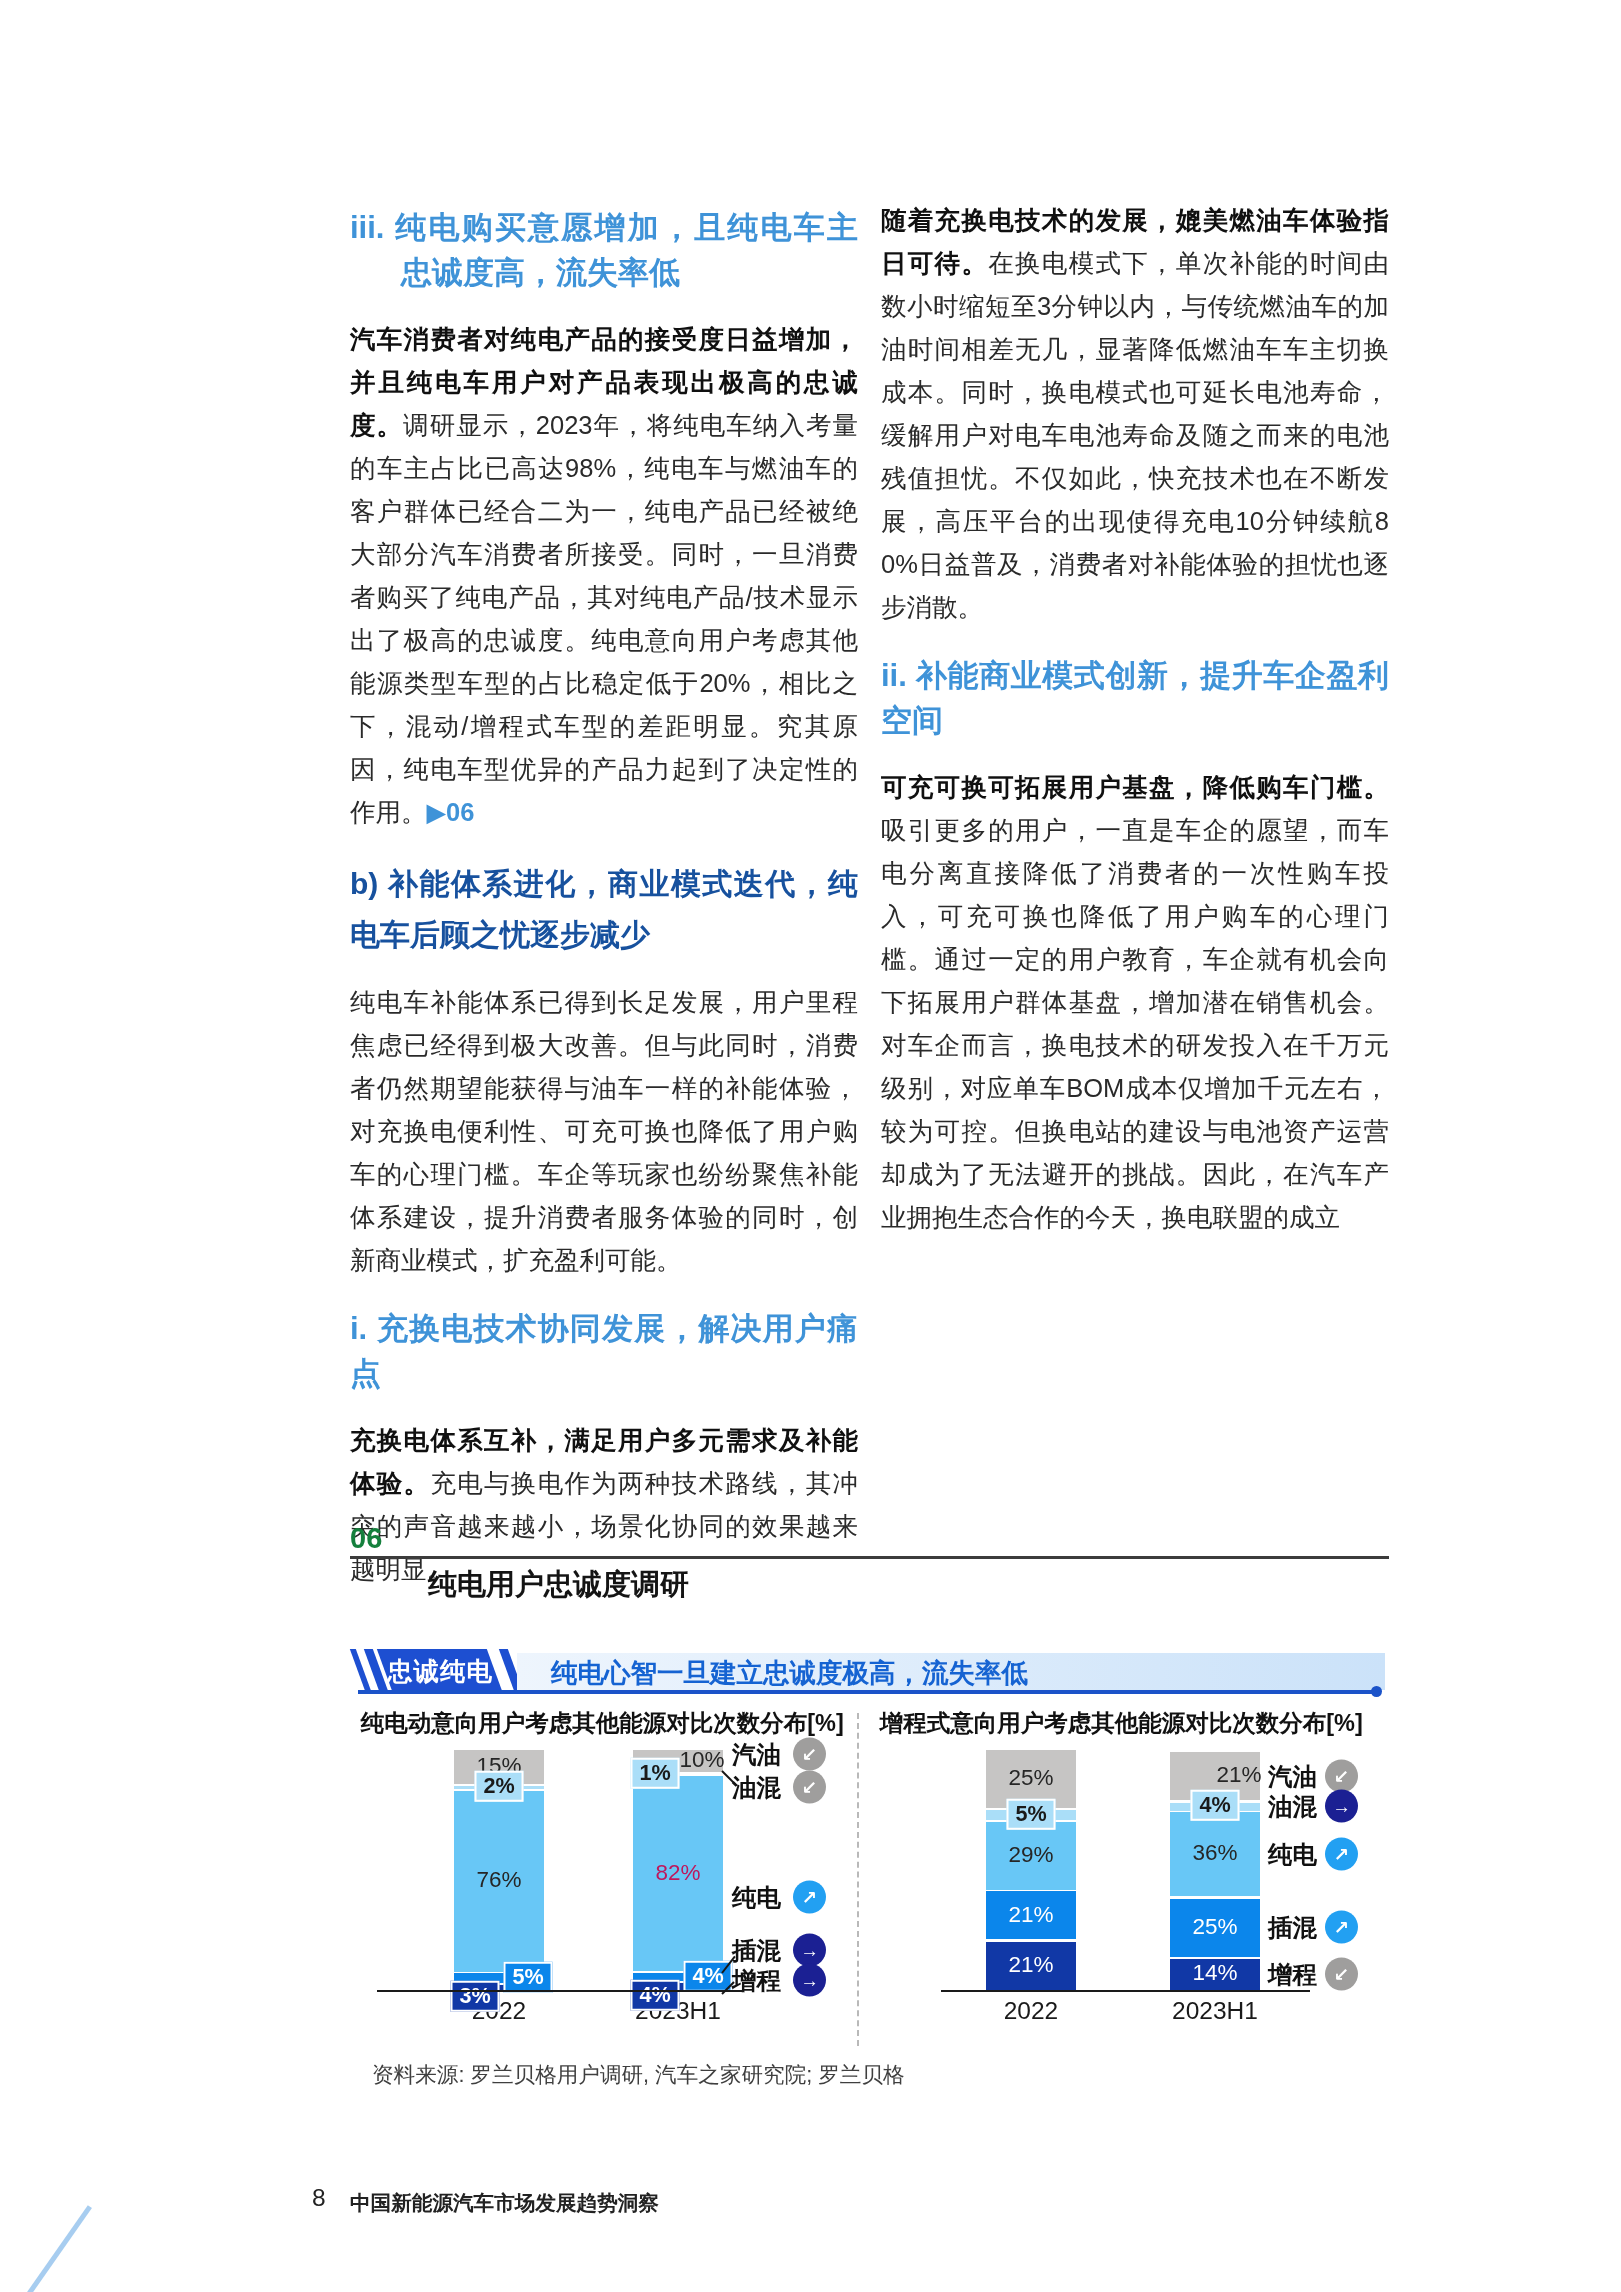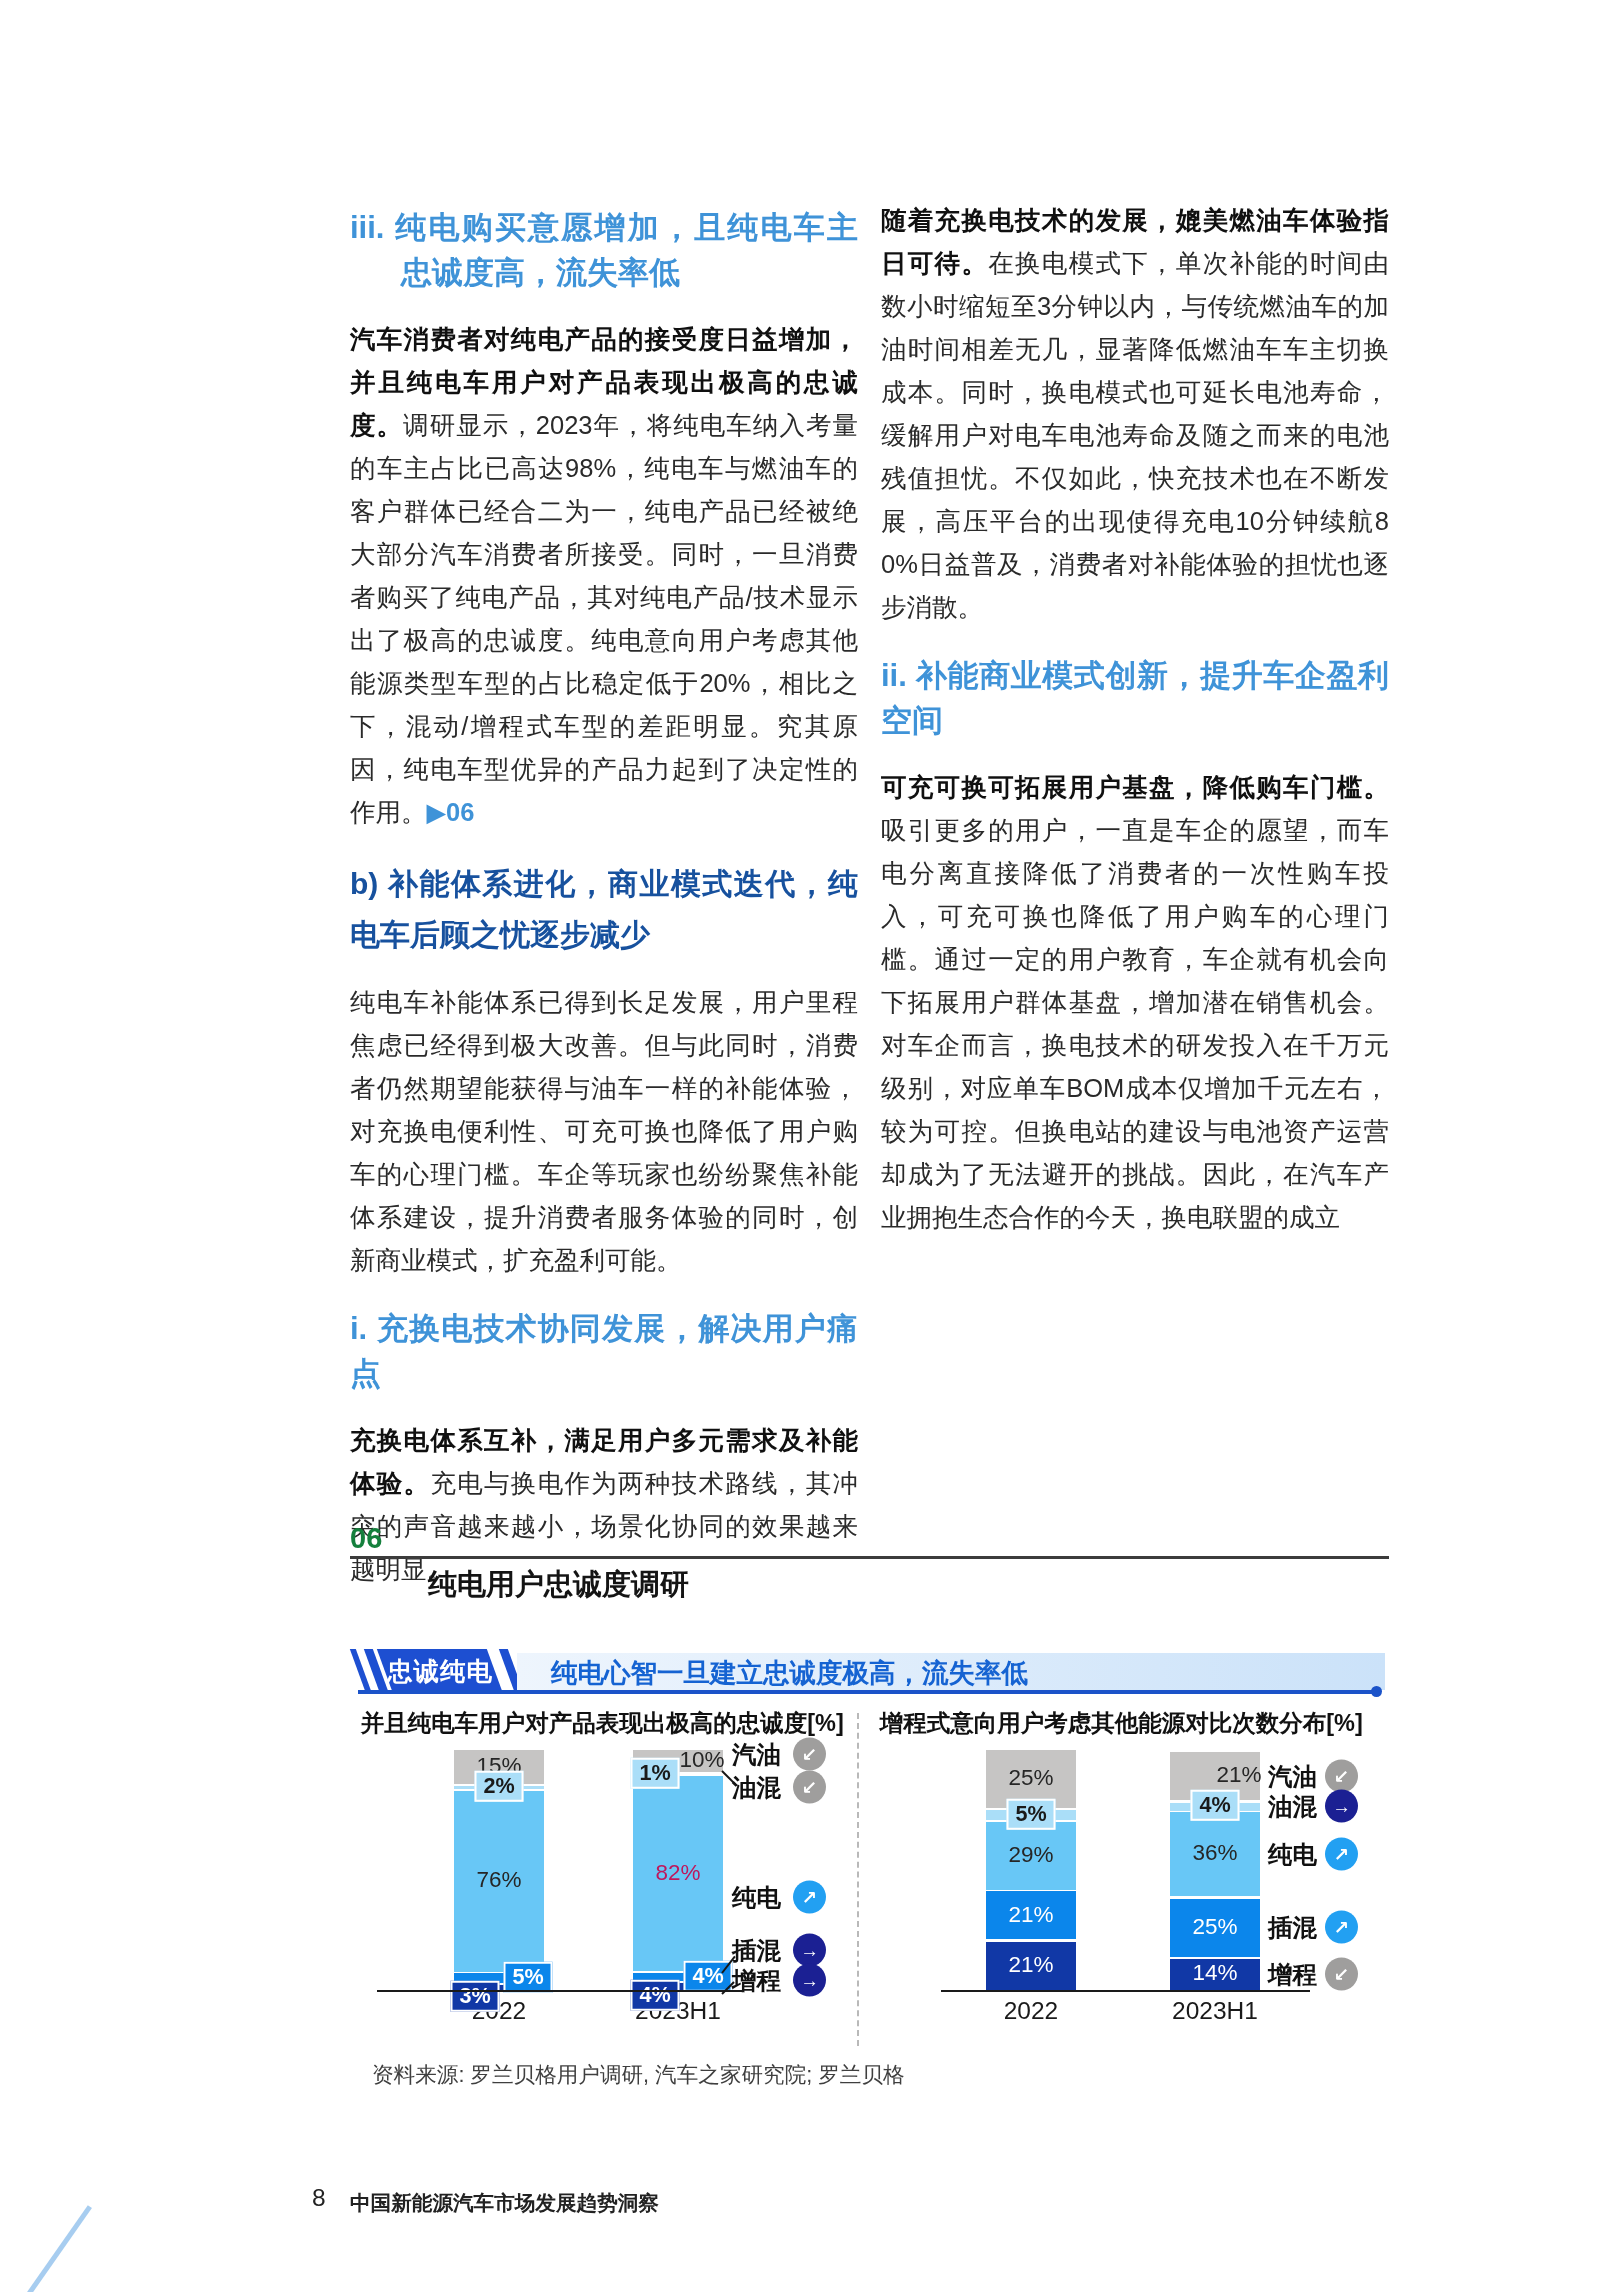--- a/index.html
+++ b/index.html
@@ -85,21 +85,21 @@
     </div>
   <div class="bstripe" style="left:149px;width:8.8px;"></div>
 </div>
 <div class="abs" id="band"></div>
 <div class="abs" id="band-text">纯电心智一旦建立忠诚度极高，流失率低</div>
 <div class="abs" id="brule"></div>
 <div class="abs" id="bdot"></div>
 <div class="abs" id="divider"></div>
 
 <div class="chart" id="chart-left">
-  <div class="chart-title" style="left:10.8px;">并且纯电车用户对产品表现出极高的忠诚度[%]</div>
+  <div class="chart-title" style="left:10.8px;">纯电动意向用户考虑其他能源对比次数分布[%]</div>
 <div class="seg" style="left: 104px; width: 90px; top: 278px; height: 7.2px; background: rgb(17, 56, 166);"></div>
     <div class="seg" style="left: 104px; width: 90px; top: 266px; height: 12px; background: rgb(11, 134, 235);"></div>
     <div class="seg" style="left: 104px; width: 90px; top: 84px; height: 183px; background: rgb(104, 199, 246);"></div>
     <div class="seg" style="left: 104px; width: 90px; top: 79px; height: 4.8px; background: rgb(170, 222, 248);"></div>
     <div class="seg" style="left: 104px; width: 90px; top: 43px; height: 36px; background: rgb(198, 197, 196);"></div>
     <div class="cat" style="left: 149px;">2022</div>
     <div class="seg" style="left: 283px; width: 90px; top: 276px; height: 9.6px; background: rgb(17, 56, 166);"></div>
     <div class="seg" style="left: 283px; width: 90px; top: 266px; height: 9.6px; background: rgb(11, 134, 235);"></div>
     <div class="seg" style="left: 283px; width: 90px; top: 69px; height: 197px; background: rgb(104, 199, 246);"></div>
     <div class="seg" style="left: 283px; width: 90px; top: 67px; height: 2.4px; background: rgb(170, 222, 248);"></div>

